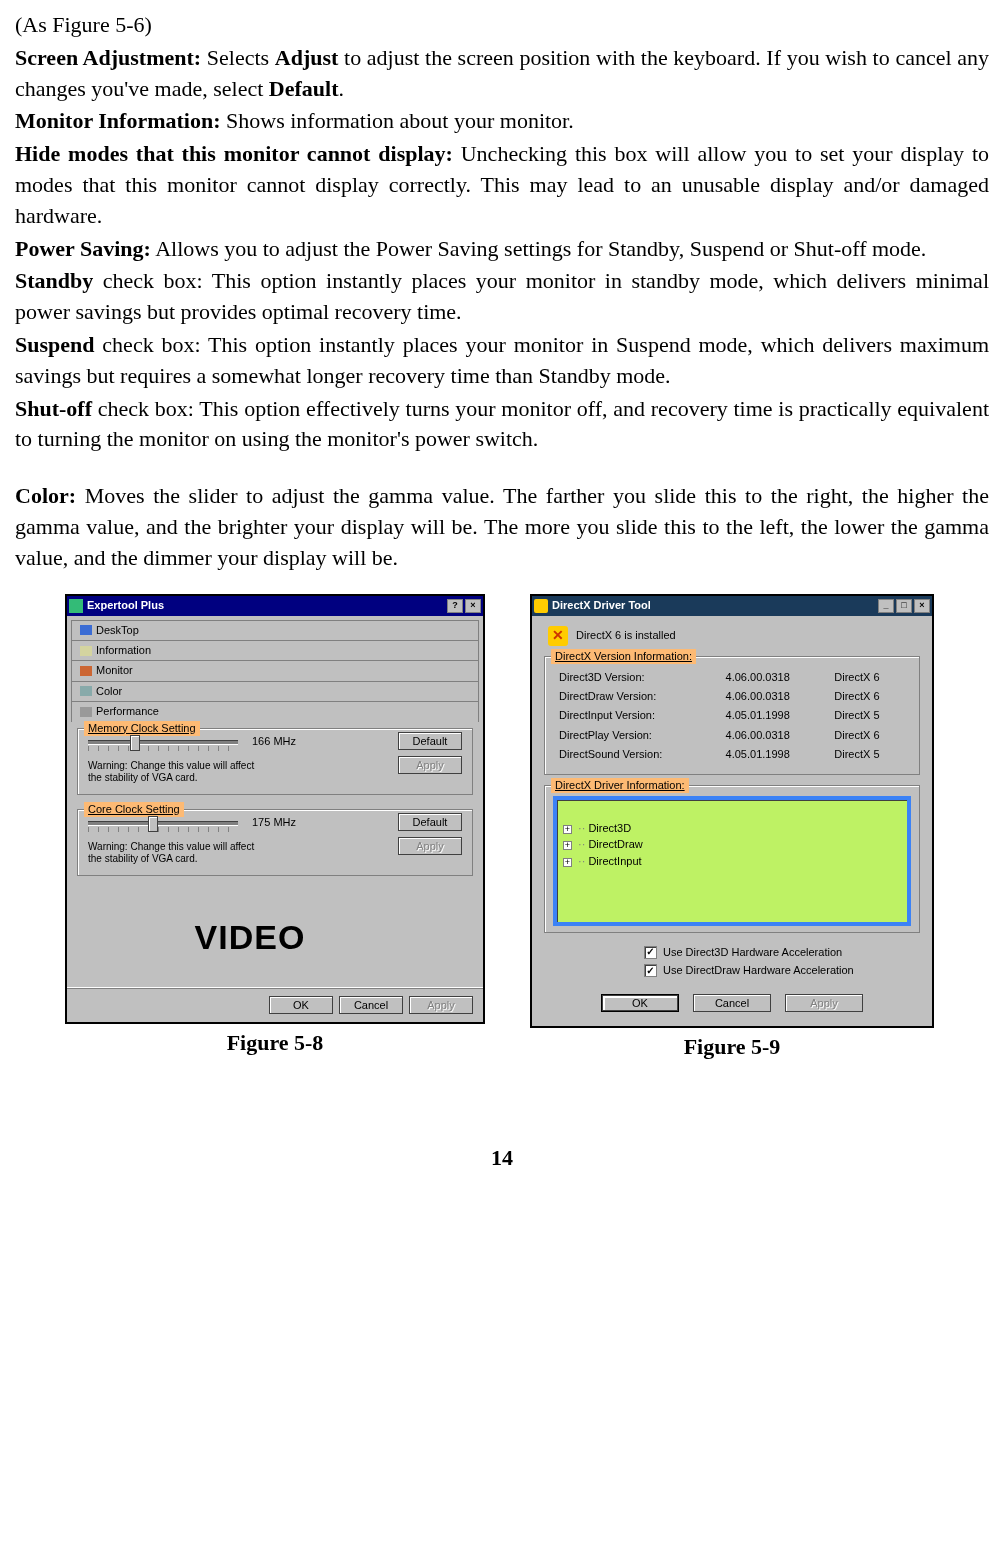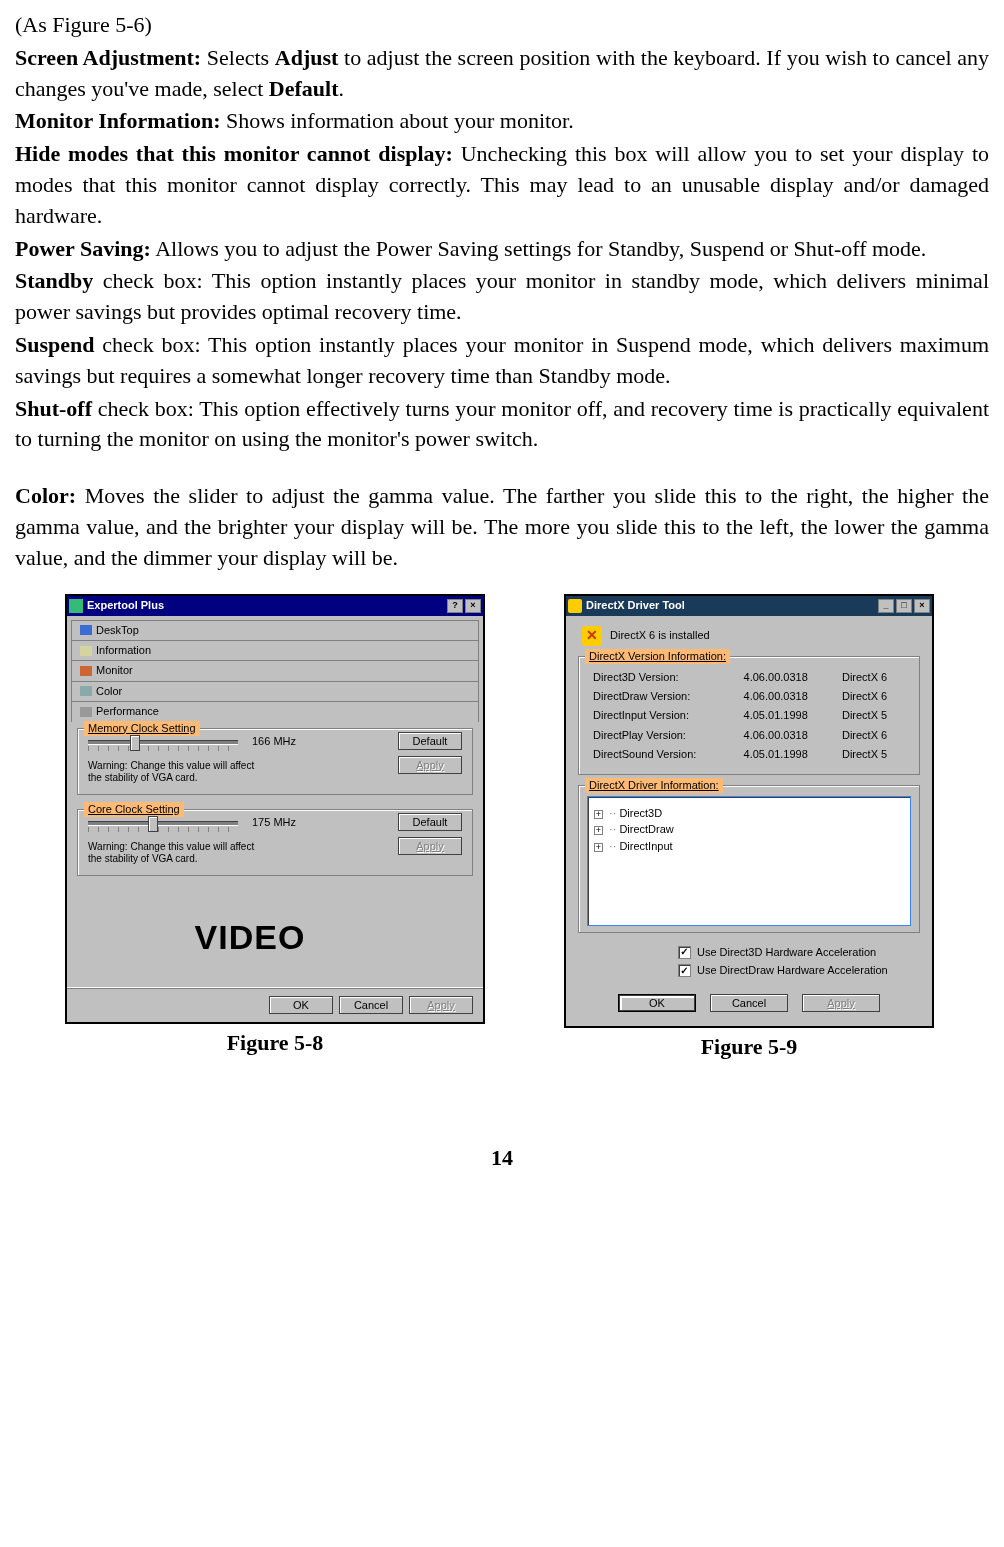--- a/index.html
+++ b/index.html
@@ -93,43 +93,43 @@
     .slider-ticks {
       position: absolute; left: 0; right: 0; top: 14px; height: 5px;
       background: repeating-linear-gradient(to right, #808080 0 1px, transparent 1px 10px);
     }
     .slider-label { font-size: 11px; white-space: nowrap; }
     .btn-col { display: flex; flex-direction: column; gap: 6px; align-items: flex-end; }
     .btn-w {
       background: #c0c0c0; border: 1px solid #404040; box-shadow: inset 1px 1px 0 #fff;
       padding: 2px 12px; font-size: 11px; min-width: 64px; text-align: center; font-family: inherit;
     }
-    .btn-w.disabled { color: #808080; text-shadow: 1px 1px 0 #fff; text-decoration: underline; }
+    .btn-w.disabled { color: #808080; text-shadow: 1px 1px 0 #fff; }
     .warn { font-size: 10px; color: #000; margin-top: 4px; max-width: 170px; line-height: 1.2; }
     .gb-flex { display: flex; justify-content: space-between; align-items: flex-start; }
     .brand-row { text-align: center; padding: 24px 0 16px; }
     .brand { display: inline-block; font-weight: 900; font-size: 34px; letter-spacing: 1px; font-family: Arial, sans-serif; color: #000; margin-left: -50px; }
     .bottom-btns {
       display: flex; gap: 6px; justify-content: flex-end; padding: 8px 10px;
       border-top: 1px solid #fff; box-shadow: inset 0 1px 0 #808080;
     }
     .left-pad { flex: 1; }
 
     
-    .win.right { width: 370px; }
+    .win.right { width: 404px; }
     .rbody { background: #c0c0c0; padding: 10px 12px 10px; }
     .inst-row { display: flex; align-items: center; gap: 8px; font-size: 11px; margin-bottom: 10px; padding-left: 4px; }
     .dx-icon { width: 20px; height: 20px; background: #ffcc00; border-radius: 3px; position: relative; }
     .dx-icon::after { content: "✕"; color: #cc3300; font-size: 14px; font-weight: bold; position: absolute; left: 4px; top: 0; }
     .gb-tight { padding: 10px 8px 8px; margin-bottom: 10px; }
     .ver-table { width: 100%; font-size: 11px; }
     .ver-table td { padding: 1px 4px; white-space: nowrap; }
     .tree-box {
-      background: #ffffff; border: 1px solid #3b82f6; box-shadow: inset 1px 1px 0 #404040;
-      height: 130px; padding: 8px 6px; font-size: 11px; font-family: Arial, sans-serif;
+      background: #bef264; border: 4px solid #3b82f6; box-shadow: inset 1px 1px 0 #404040;
+      height: 130px; padding: 20px 6px; font-size: 11px; font-family: Arial, sans-serif;
     }
     .tree-item { line-height: 1.5; }
     .tree-toggle {
       display: inline-block; width: 9px; height: 9px; border: 1px solid #808080;
       text-align: center; line-height: 7px; font-size: 9px; margin-right: 6px; background: #fff;
     }
     .tree-line { color: #808080; }
     .check-row { display: flex; align-items: center; gap: 6px; font-size: 11px; margin: 3px 0; padding-left: 100px; }
     .chk {
       width: 13px; height: 13px; background: #fff; border: 1px solid #808080;

